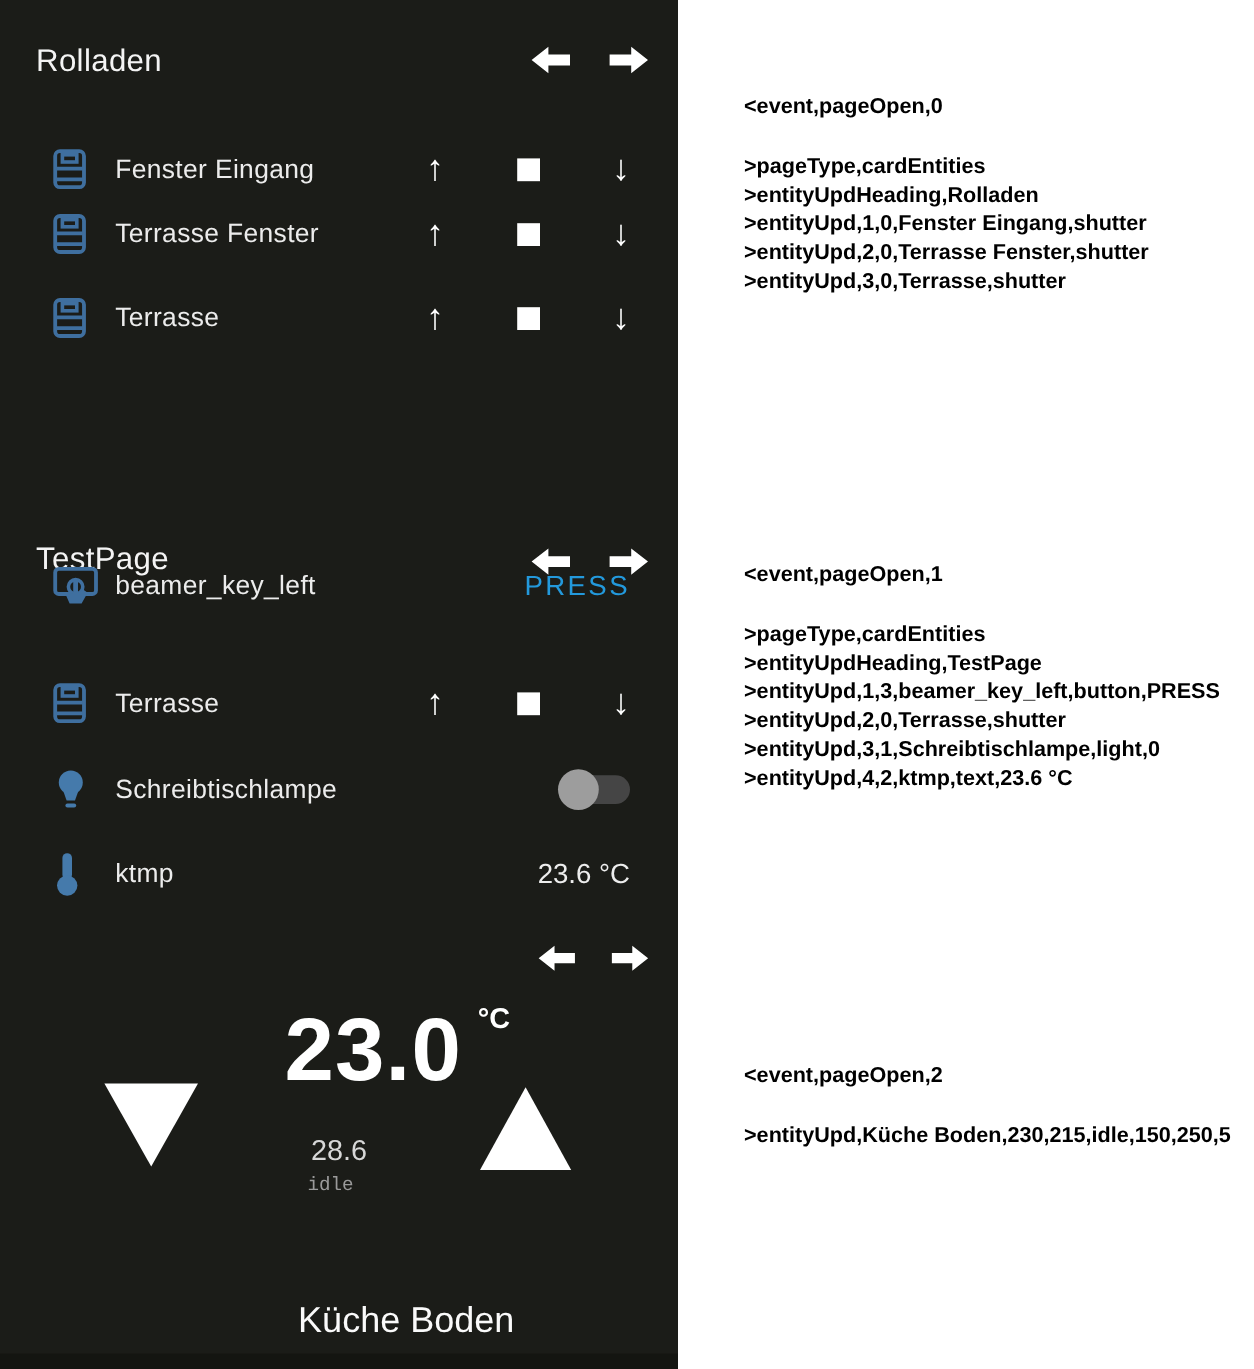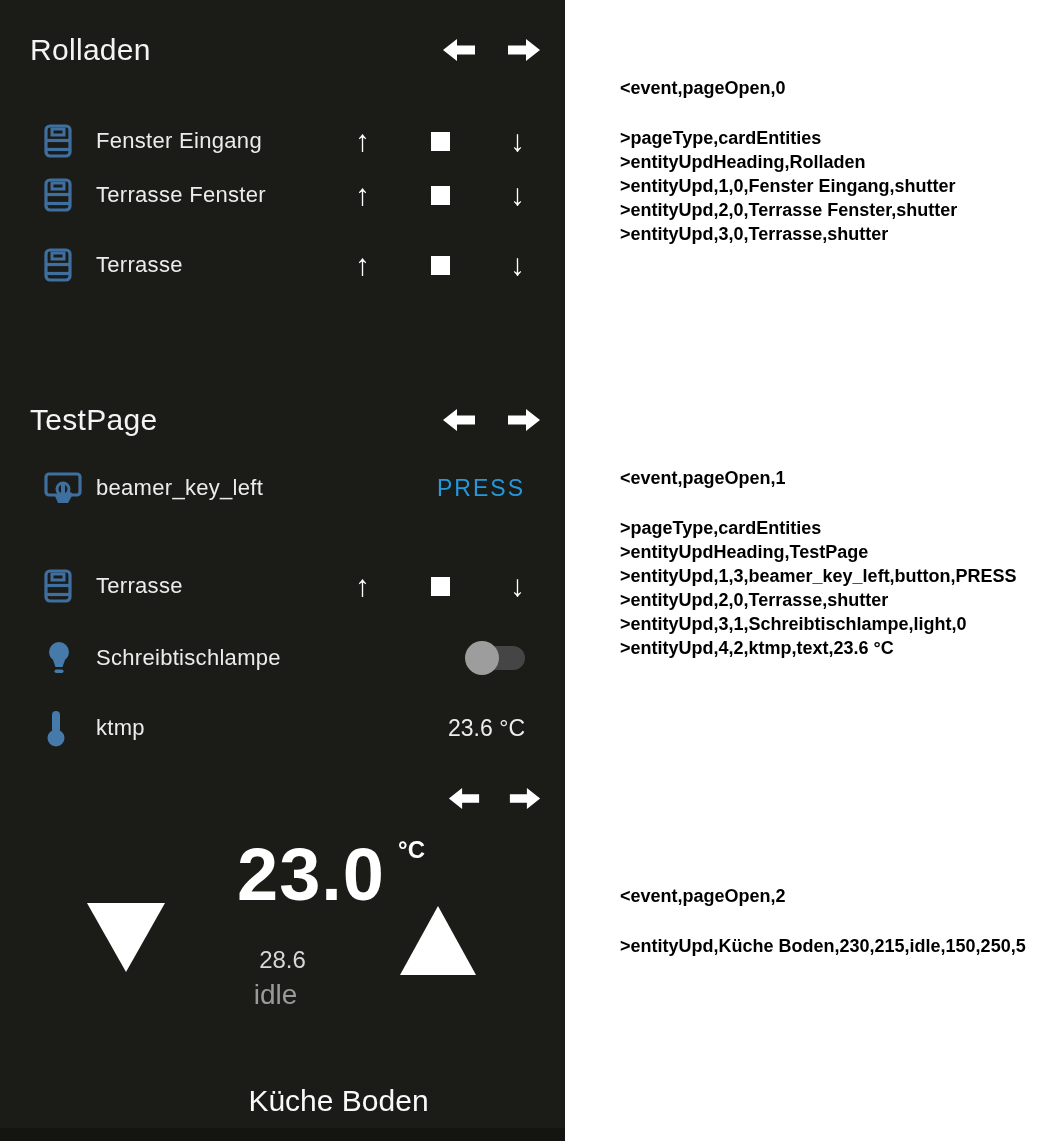--- a/index.html
+++ b/index.html
@@ -4,21 +4,21 @@
 <style>
   * { margin:0; padding:0; box-sizing:border-box; }
   html,body { width:1045px; height:1141px; background:#ffffff; font-family:"Liberation Sans", sans-serif; }
   .stage { position:relative; width:1045px; height:1141px; overflow:hidden; }
 
   
   .panel { position:absolute; left:0; top:0; width:565px; height:1141px; background:#1b1c18; }
   .panel-footer { position:absolute; left:0; bottom:0; width:565px; height:13px; background:#141511; }
 
   .card-header { position:absolute; left:30px; width:512px; height:48px; display:flex; align-items:center; justify-content:space-between; }
-  .card-title { font-size:30px; color:#f4f4f4; letter-spacing:0.3px; }
+  .card-title { font-size:26px; color:#f4f4f4; letter-spacing:0.3px; }
   .nav-arrows { display:flex; gap:29px; align-items:center; }
   .nav-arrows svg { display:block; }
 
   .row { position:absolute; left:0; width:565px; height:70px; display:flex; align-items:center; padding:0 40px 0 44px; }
   .row-icon { width:42px; display:flex; align-items:center; }
   .row-label { flex:1; font-size:22px; color:#ececec; margin-left:10px; letter-spacing:0.3px; white-space:nowrap; }
   .shutter-controls { width:170px; display:flex; justify-content:space-between; align-items:center; }
   .arrow-glyph { font-size:30px; color:#ffffff; line-height:1; cursor:default; }
   .stop-square { width:19px; height:19px; background:#ffffff; }
   .row-value { font-size:23px; color:#ededed; white-space:nowrap; }
@@ -30,21 +30,21 @@
 
   
   .thermo-arrows { position:absolute; right:23px; top:786px; display:flex; gap:27px; }
   .temp-wrap { position:absolute; left:0; top:838px; width:622px; text-align:center; }
   .temp-big { position:relative; display:inline-block; font-size:74px; font-weight:bold; color:#ffffff; line-height:1; letter-spacing:1px; }
   .temp-unit { position:absolute; right:-40px; top:0px; font-size:24px; font-weight:bold; color:#ffffff; letter-spacing:0; }
   .tri { position:absolute; width:0; height:0; }
   .tri-down { left:87px; top:903px; border-left:39px solid transparent; border-right:39px solid transparent; border-top:69px solid #ffffff; }
   .tri-up { left:400px; top:906px; border-left:38px solid transparent; border-right:38px solid transparent; border-bottom:69px solid #ffffff; }
   .setpoint { position:absolute; left:0; top:946px; width:565px; text-align:center; font-size:24px; color:#d7d7d7; }
-  .hvac-state { position:absolute; left:0; top:979px; width:551px; text-align:center; font-size:28px; color:#9a9a9a; }
+  .hvac-state { position:absolute; left:0; top:979px; width:551px; text-align:center; font-size:16px; color:#9a9a9a;font-family:Liberation Mono, monospace; }
   .thermo-name { position:absolute; left:0; top:1084px; width:677px; text-align:center; font-size:30px; color:#fafafa; }
 
   
   .log { position:absolute; left:565px; top:0; width:480px; height:992px; background:#ffffff; }
   .log-block { position:absolute; left:55px; }
   .log-line { font-size:18px; font-weight:bold; color:#000000; line-height:24px; white-space:nowrap; }
   .log-event { margin-bottom:26px; }
   #log-block-0 { top:76px; }
   #log-block-1 { top:466px; }
   #log-block-2 { top:884px; }
@@ -112,21 +112,21 @@
           </svg>
       </span>
       <span class="row-label">Terrasse</span>
       <span class="shutter-controls">
         <span class="arrow-glyph">↑</span>
         <span class="stop-square"></span>
         <span class="arrow-glyph">↓</span>
       </span>
     </div>
 
-    <div class="card-header" style="top:396px;">
+    <div class="card-header" style="top:433px;align-items:flex-end;">
       <span class="card-title">TestPage</span>
       <span class="nav-arrows">
         <svg width="36" height="26" viewBox="0 0 36 26">
             <polygon points="2,13 16,2 16,8.5 34,8.5 34,17.5 16,17.5 16,24" fill="#ffffff"></polygon>
           </svg>
         <svg width="36" height="26" viewBox="0 0 36 26">
             <polygon points="34,13 20,2 20,8.5 2,8.5 2,17.5 20,17.5 20,24" fill="#ffffff"></polygon>
           </svg>
       </span>
     </div>

